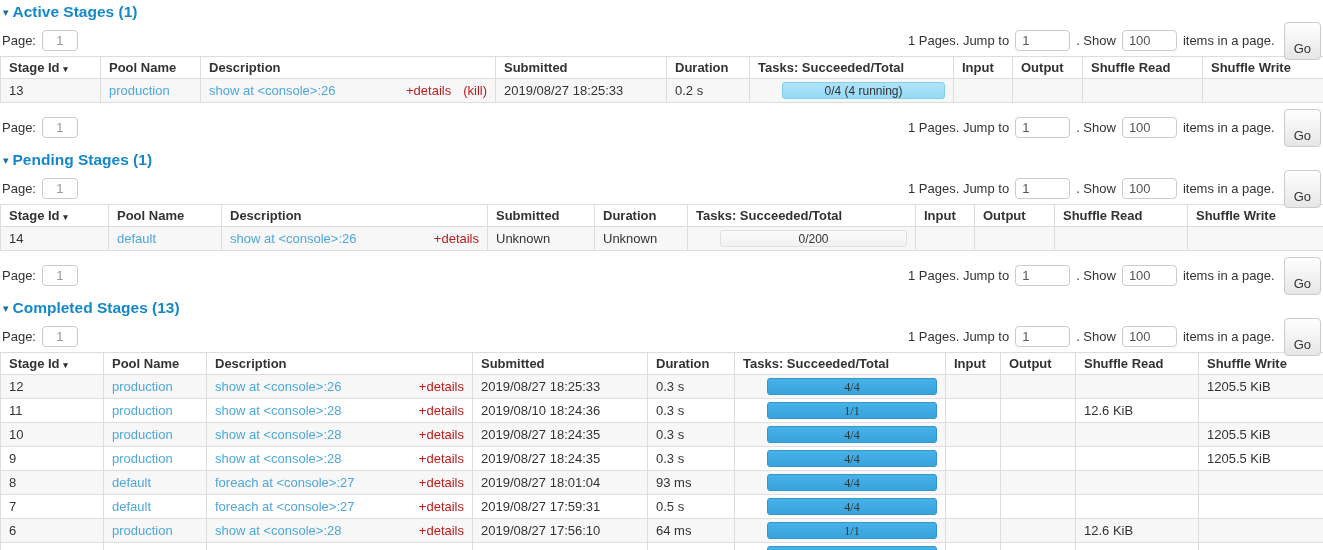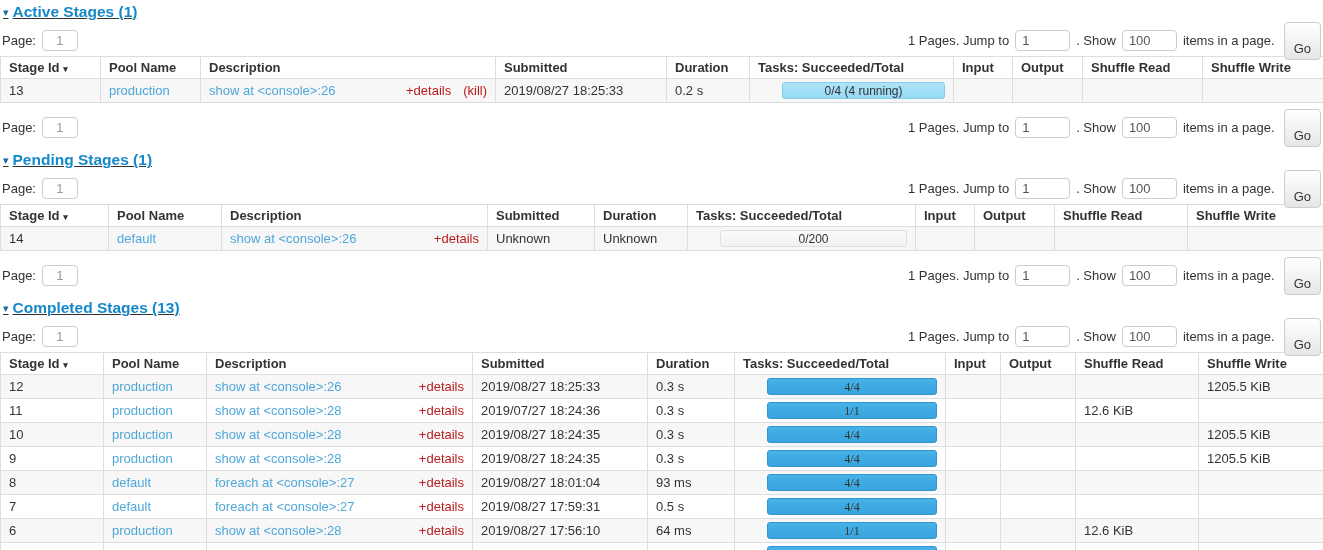--- a/index.html
+++ b/index.html
@@ -5,21 +5,21 @@
   * { box-sizing: border-box; margin: 0; padding: 0; }
   html, body { width: 1323px; height: 550px; overflow: hidden; background: #ffffff; }
   body {
     font-family: "Liberation Sans", sans-serif;
     font-size: 13px;
     color: #333333;
   }
   .page { padding-top: 3px; }
 
   
-  .shead { margin: 13px 0 9px 3px; cursor: pointer; text-decoration: underline; }
+  .shead { margin: 13px 0 9px 3px; cursor: pointer; }
   .shead.first { margin-top: 0; }
   .arrow { color: #1a6d9e; font-size: 11px; vertical-align: 1px; margin-right: 4px; }
   .stitle { color: #1588c9; font-weight: bold; font-size: 15.5px; }
 
   
   .pagerow {
     display: flex; justify-content: space-between; align-items: center;
     height: 21px; margin-bottom: 5px; padding: 0 2px;
   }
   .pagerow.bottom { margin: 14px 0 0 0; }
@@ -318,21 +318,21 @@
       </tr>
       <tr>
         <td>11</td>
         <td><a class="blue">production</a></td>
         <td>
             <div class="desc">
               <a class="blue">show at &lt;console&gt;:28</a>
               <span class="dim det">+details</span>
             </div>
           </td>
-        <td>2019/07/27 18:24:36</td>
+        <td>2019/08/10 18:24:36</td>
         <td>0.3 s</td>
         <td class="tasks">
             <div class="progress" data-bar="done"><span class="plabel">1/1</span></div>
           </td>
         <td></td>
         <td></td>
         <td>12.6 KiB</td>
         <td></td>
       </tr>
       <tr>

